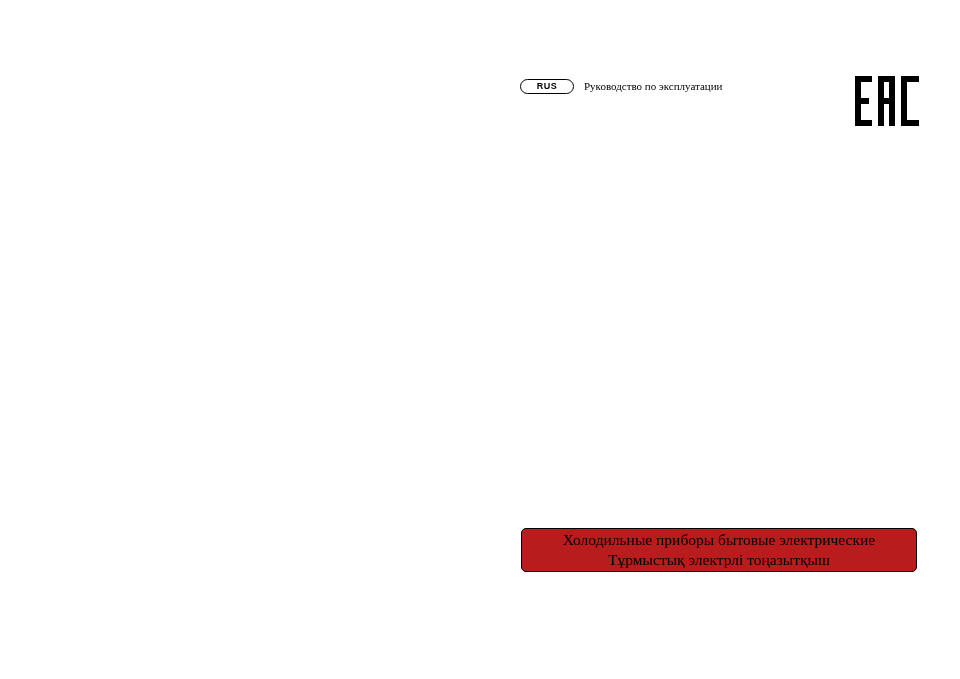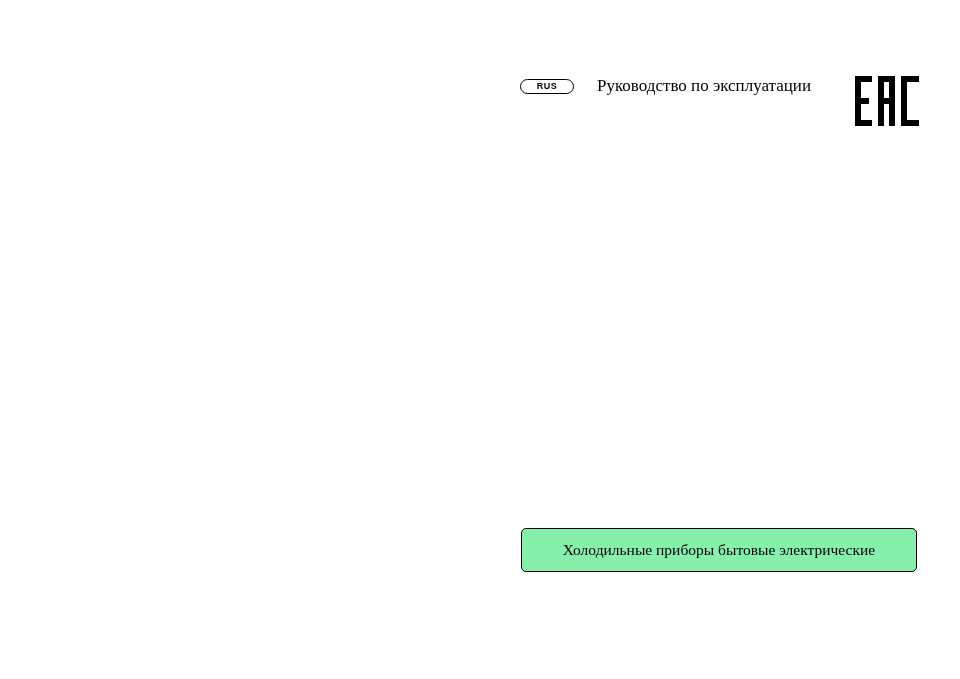--- a/index.html
+++ b/index.html
@@ -22,42 +22,41 @@
     left: 520px;
     top: 76px;
     display: flex;
     flex-direction: column;
     gap: 4px;
   }
   .lang-row {
     display: flex;
     align-items: center;
     height: 20px;
-    gap: 13px;
   }
   .lang-badge {
     width: 54px;
     height: 15px;
     border: 1px solid #000000;
     border-radius: 8px;
     display: flex;
     align-items: center;
     justify-content: center;
     font-family: "Liberation Sans", sans-serif;
     font-size: 9px;
     font-weight: bold;
     letter-spacing: 0.5px;
     line-height: 1;
     box-sizing: border-box;
     flex: none;
   }
   .lang-text {
     margin-left: 10px;
     font-family: "Liberation Serif", serif;
-    font-size: 17px;
+    font-size: 11px;
     line-height: 20px;
     white-space: nowrap;
   }
 
   
   #eac-mark {
     position: absolute;
     left: 855px;
     top: 76px;
     width: 64px;
@@ -74,21 +73,21 @@
     top: 528px;
     width: 396px;
     height: 44px;
     border: 1px solid #000000;
     border-radius: 5px;
     box-sizing: border-box;
     display: flex;
     flex-direction: column;
     align-items: center;
     justify-content: center;
-    background: #86efac;
+    background: #b91c1c;
   }
   .product-line {
     font-family: "Liberation Serif", serif;
     font-size: 15.5px;
     line-height: 20px;
     white-space: nowrap;
     text-align: center;
   }
 </style>
 </head>
@@ -124,13 +123,14 @@
     <g fill="#000000">
       <rect x="46" y="0" width="6" height="50"></rect>
       <rect x="46" y="0" width="18" height="6"></rect>
       <rect x="46" y="44" width="18" height="6"></rect>
     </g>
   </svg>
 </div>
 
 <div id="product-title-box">
   <div class="product-line">Холодильные приборы  бытовые электрические</div>
+  <div class="product-line">Тұрмыстық электрлі тоңазытқыш</div>
 </div>
 
 </body></html>

